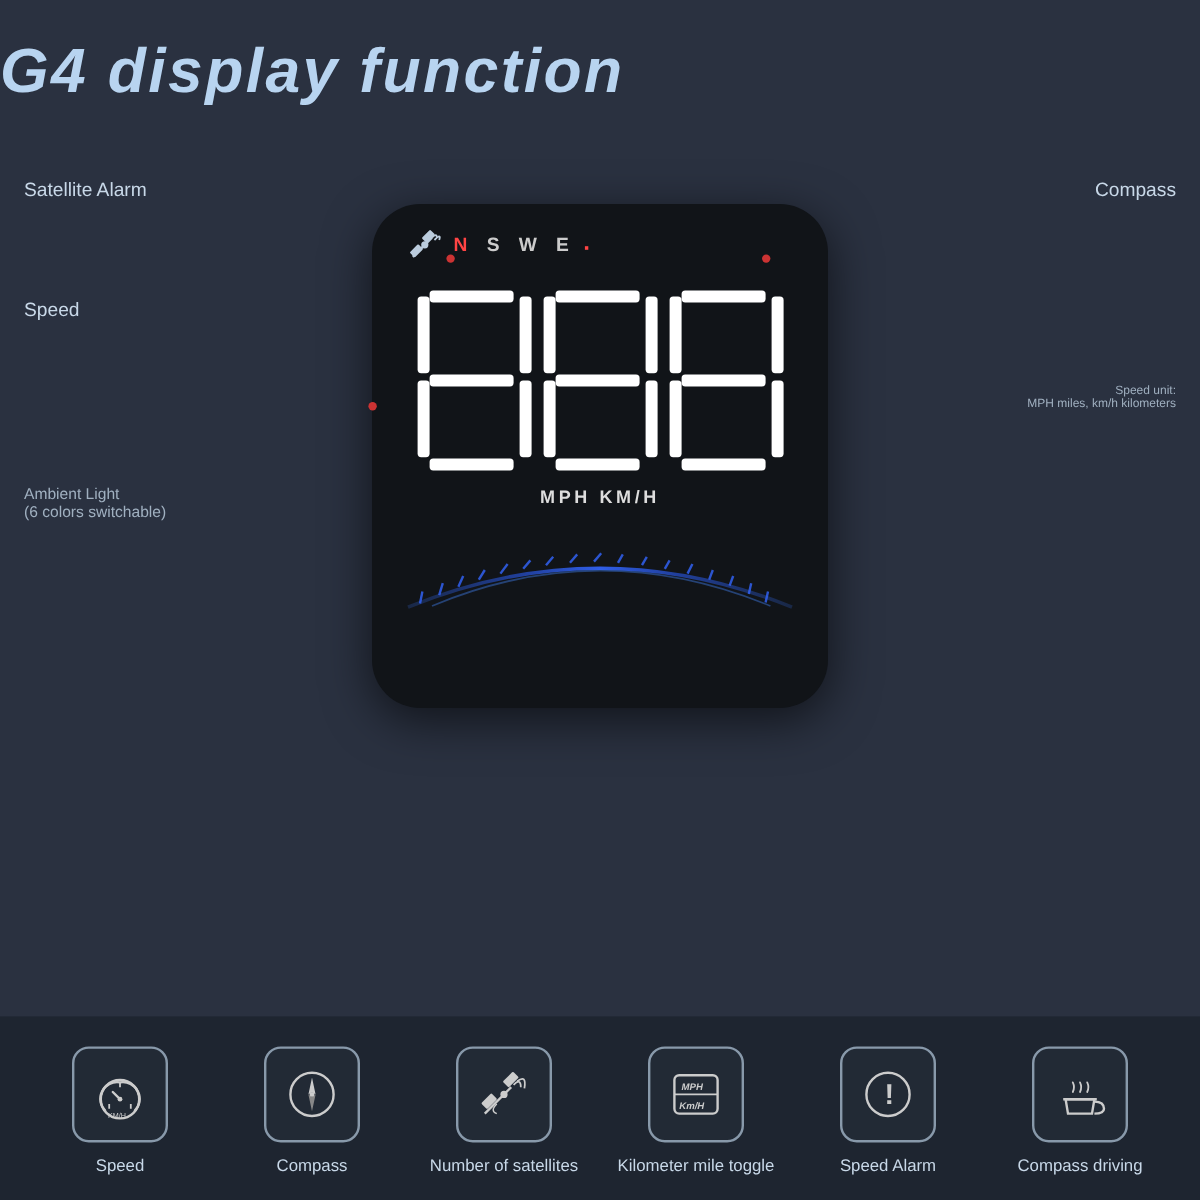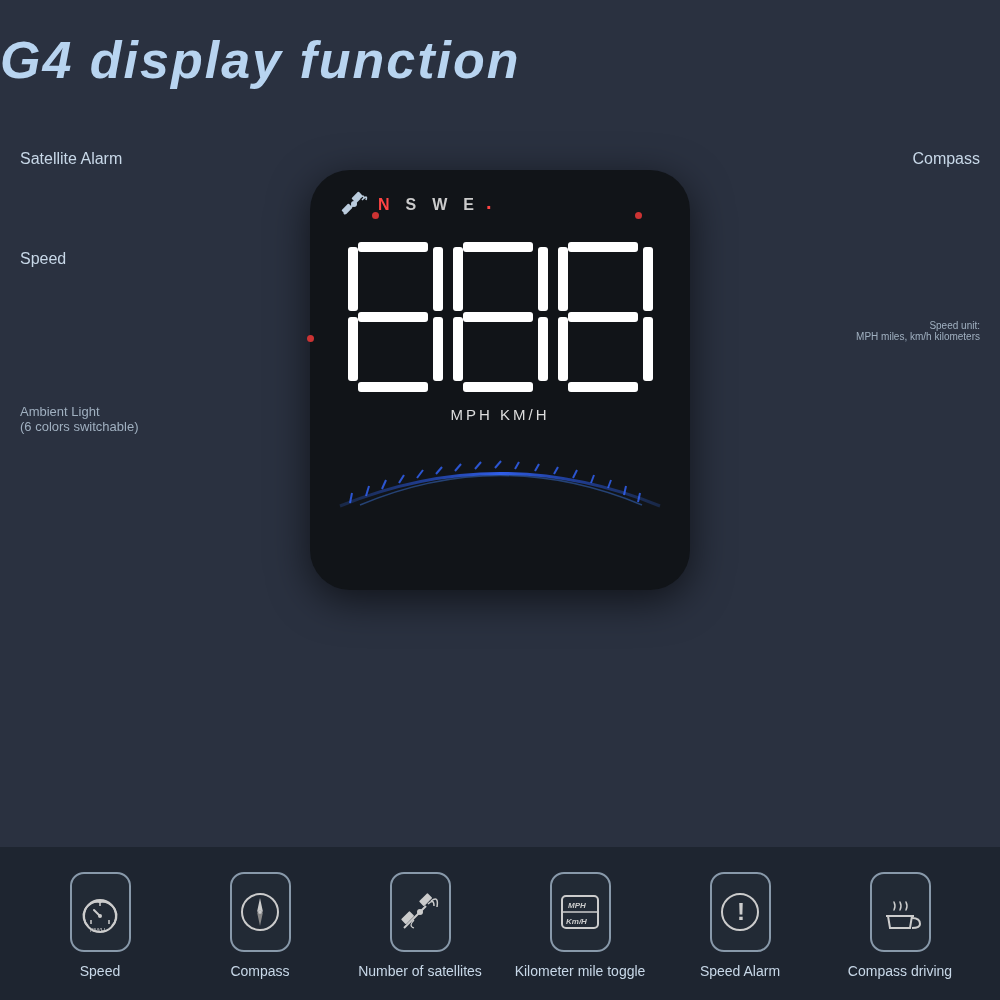--- a/index.html
+++ b/index.html
@@ -123,21 +123,21 @@
     
     .seg-tl     { width: 10px; height: 64px; top: 5px; left: 0; }
     .seg-tr     { width: 10px; height: 64px; top: 5px; right: 0; }
     .seg-bl     { width: 10px; height: 64px; top: 75px; left: 0; }
     .seg-br     { width: 10px; height: 64px; top: 75px; right: 0; }
 
     
     .speed-unit-text {
       color: #dddddd;
       font-size: 15px;
-      font-weight: normal;
+      font-weight: bold;
       letter-spacing: 3px;
       margin-top: 4px;
       margin-bottom: 8px;
     }
 
     
     .ambient-arc {
       width: 340px;
       height: 80px;
       overflow: hidden;
@@ -162,21 +162,21 @@
     }
 
     .feature-item {
       display: flex;
       flex-direction: column;
       align-items: center;
       width: 140px;
     }
 
     .feature-icon-box {
-      width: 61px;
+      width: 80px;
       height: 80px;
       border: 2px solid #8899aa;
       border-radius: 14px;
       display: flex;
       align-items: center;
       justify-content: center;
       background: #222a35;
       margin-bottom: 10px;
     }
 

